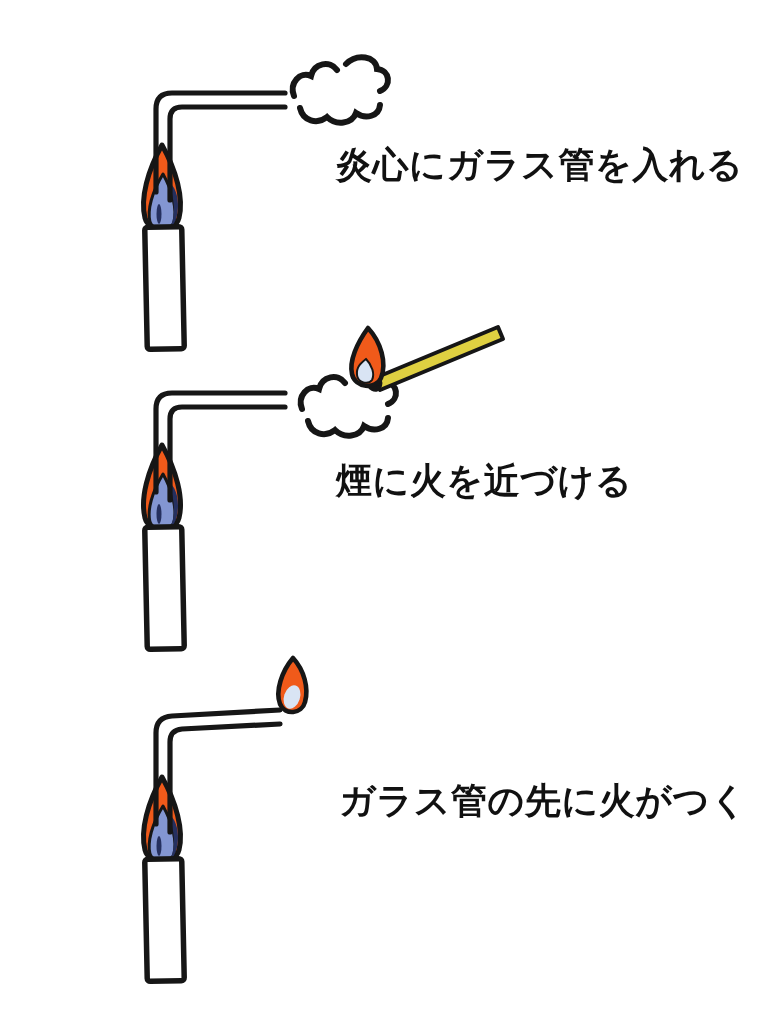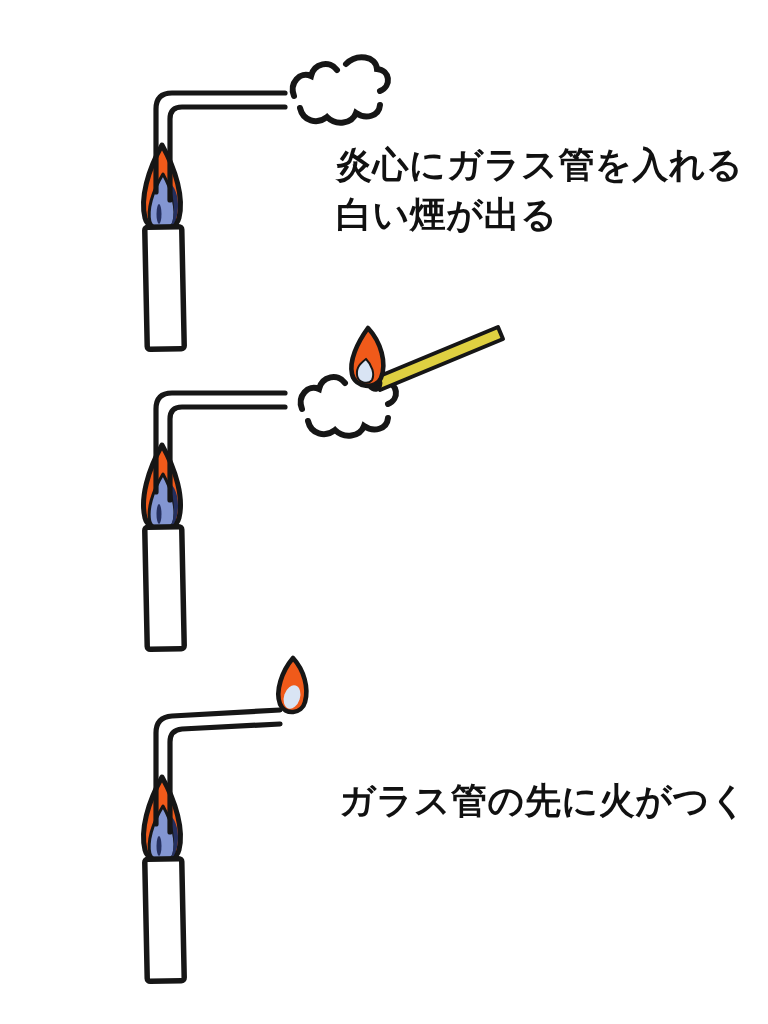--- a/index.html
+++ b/index.html
@@ -145,21 +145,23 @@
       </g>
       <g>
         <path class="small-flame-outer" d="M293,658 C304,670 309,688 305,702 C302,714 285,716 280,704 C275,691 282,671 293,658 Z"></path>
         <ellipse class="small-flame-inner no-stroke" cx="292" cy="697" rx="8" ry="12" transform="rotate(18 292 697)"></ellipse>
       </g>
     </g>
   </svg>
 
   <div class="caption caption-step1">
     <div>炎心にガラス管を入れる</div>
-    <div>白い煙が出る</div>
   </div>
 
+  <div class="caption caption-step2">
+    <div>煙に火を近づける</div>
+  </div>
 
   <div class="caption caption-step3">
     <div>ガラス管の先に火がつく</div>
   </div>
 
 </div>
 
 </body></html>

